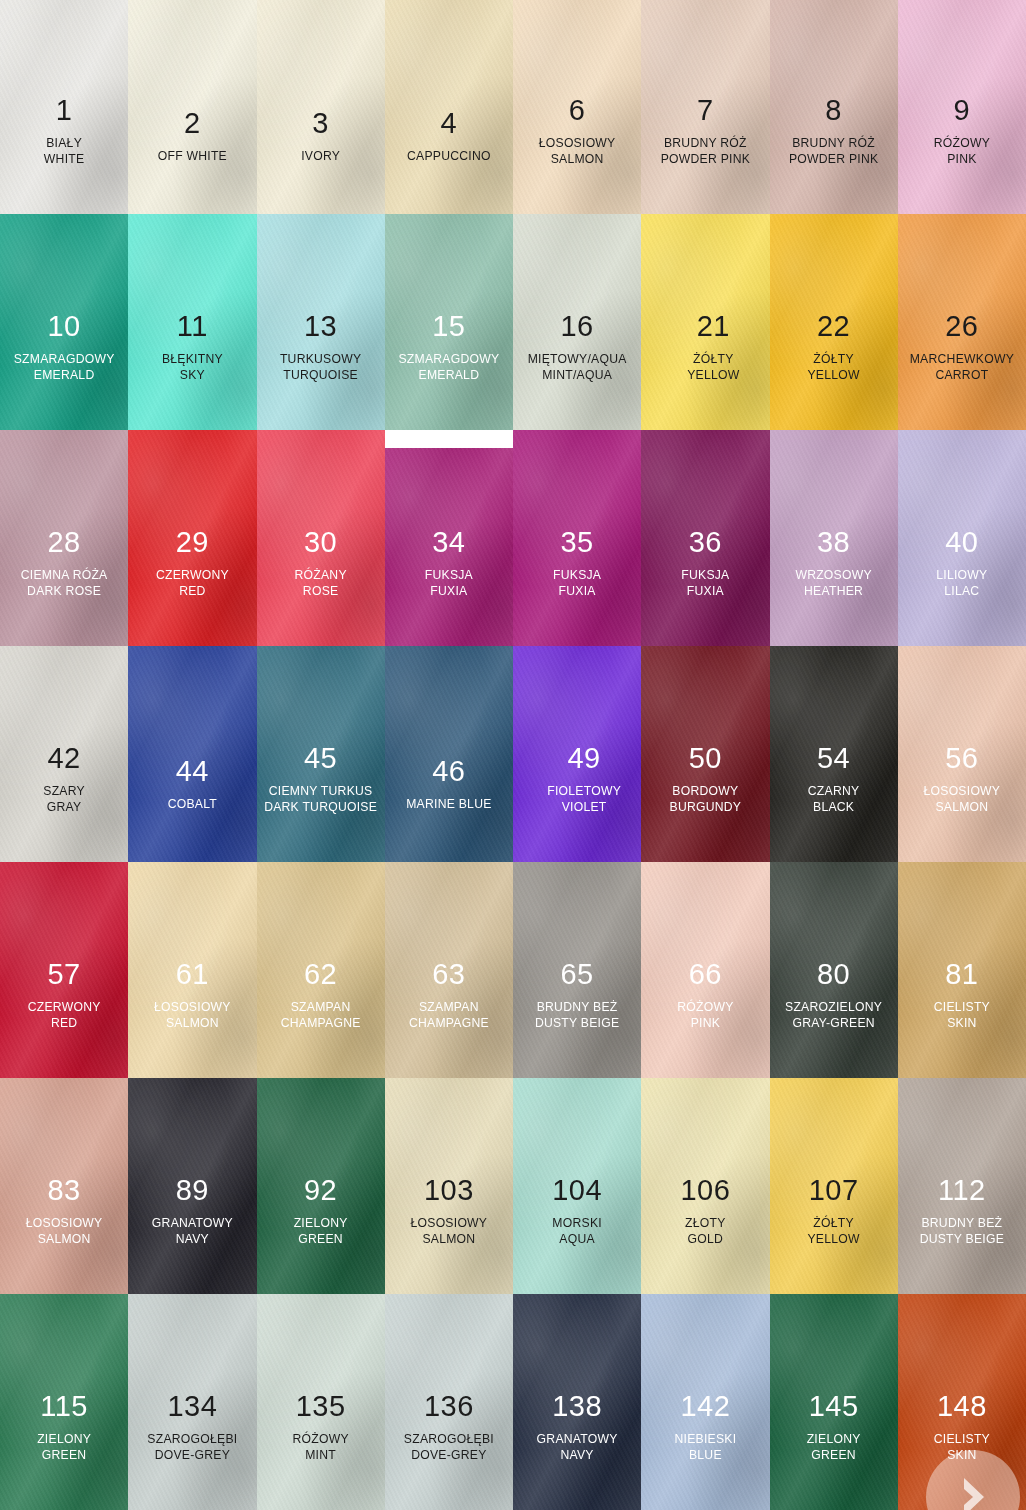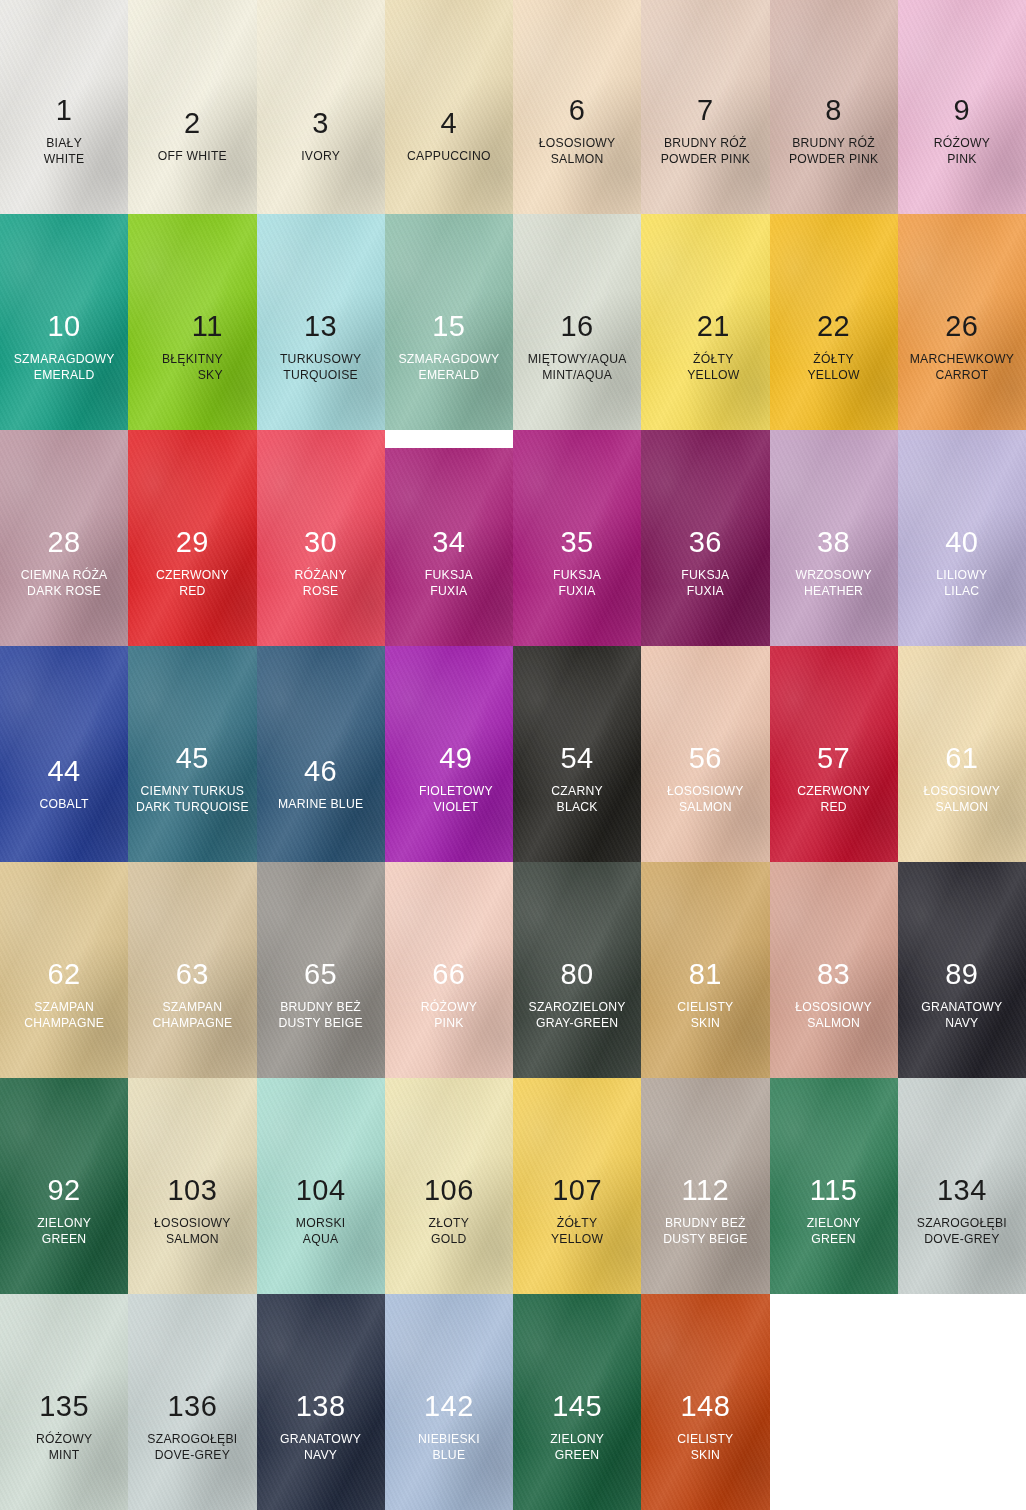--- a/index.html
+++ b/index.html
@@ -196,21 +196,21 @@
     <div class="swatch" style="background: rgb(20, 160, 133);">
       <div class="fold-a"></div>
       <div class="fold-b"></div>
       <div class="fold-c"></div>
       <div class="swatch-text light-text">
         <span class="swatch-code">10</span>
         <span class="swatch-name-pl">SZMARAGDOWY</span>
         <span class="swatch-name-en">EMERALD</span>
       </div>
     </div>
-    <div class="swatch" style="background: #84cc16; text-align: right;">
+    <div class="swatch" style="background: #5eead4;">
       <div class="fold-a"></div>
       <div class="fold-b"></div>
       <div class="fold-c"></div>
       <div class="swatch-text dark-text">
         <span class="swatch-code">11</span>
         <span class="swatch-name-pl">BŁĘKITNY</span>
         <span class="swatch-name-en">SKY</span>
       </div>
     </div>
     <div class="swatch" style="background: rgb(168, 223, 226);">
@@ -346,20 +346,30 @@
     <div class="swatch" style="background: rgb(189, 180, 220);">
       <div class="fold-a"></div>
       <div class="fold-b"></div>
       <div class="fold-c"></div>
       <div class="swatch-text light-text">
         <span class="swatch-code">40</span>
         <span class="swatch-name-pl">LILIOWY</span>
         <span class="swatch-name-en">LILAC</span>
       </div>
     </div>
+    <div class="swatch" style="background: rgb(216, 214, 207);">
+      <div class="fold-a"></div>
+      <div class="fold-b"></div>
+      <div class="fold-c"></div>
+      <div class="swatch-text dark-text">
+        <span class="swatch-code">42</span>
+        <span class="swatch-name-pl">SZARY</span>
+        <span class="swatch-name-en">GRAY</span>
+      </div>
+    </div>
     <div class="swatch" style="background: rgb(39, 64, 155);">
       <div class="fold-a"></div>
       <div class="fold-b"></div>
       <div class="fold-c"></div>
       <div class="swatch-text light-text">
         <span class="swatch-code">44</span>
         <span class="swatch-name-pl">COBALT</span>
       </div>
     </div>
     <div class="swatch" style="background: rgb(46, 107, 126);">
@@ -374,28 +384,38 @@
     </div>
     <div class="swatch" style="background: rgb(43, 85, 119);">
       <div class="fold-a"></div>
       <div class="fold-b"></div>
       <div class="fold-c"></div>
       <div class="swatch-text light-text">
         <span class="swatch-code">46</span>
         <span class="swatch-name-pl">MARINE BLUE</span>
       </div>
     </div>
-    <div class="swatch" style="background: #a21caf; padding-left: 14px;">
+    <div class="swatch" style="background: #6d28d9; padding-left: 14px;">
       <div class="fold-a"></div>
       <div class="fold-b"></div>
       <div class="fold-c"></div>
       <div class="swatch-text light-text">
         <span class="swatch-code">49</span>
         <span class="swatch-name-pl">FIOLETOWY</span>
         <span class="swatch-name-en">VIOLET</span>
+      </div>
+    </div>
+    <div class="swatch" style="background: rgb(114, 21, 31);">
+      <div class="fold-a"></div>
+      <div class="fold-b"></div>
+      <div class="fold-c"></div>
+      <div class="swatch-text light-text">
+        <span class="swatch-code">50</span>
+        <span class="swatch-name-pl">BORDOWY</span>
+        <span class="swatch-name-en">BURGUNDY</span>
       </div>
     </div>
     <div class="swatch" style="background: rgb(34, 33, 29);">
       <div class="fold-a"></div>
       <div class="fold-b"></div>
       <div class="fold-c"></div>
       <div class="swatch-text light-text">
         <span class="swatch-code">54</span>
         <span class="swatch-name-pl">CZARNY</span>
         <span class="swatch-name-en">BLACK</span>

